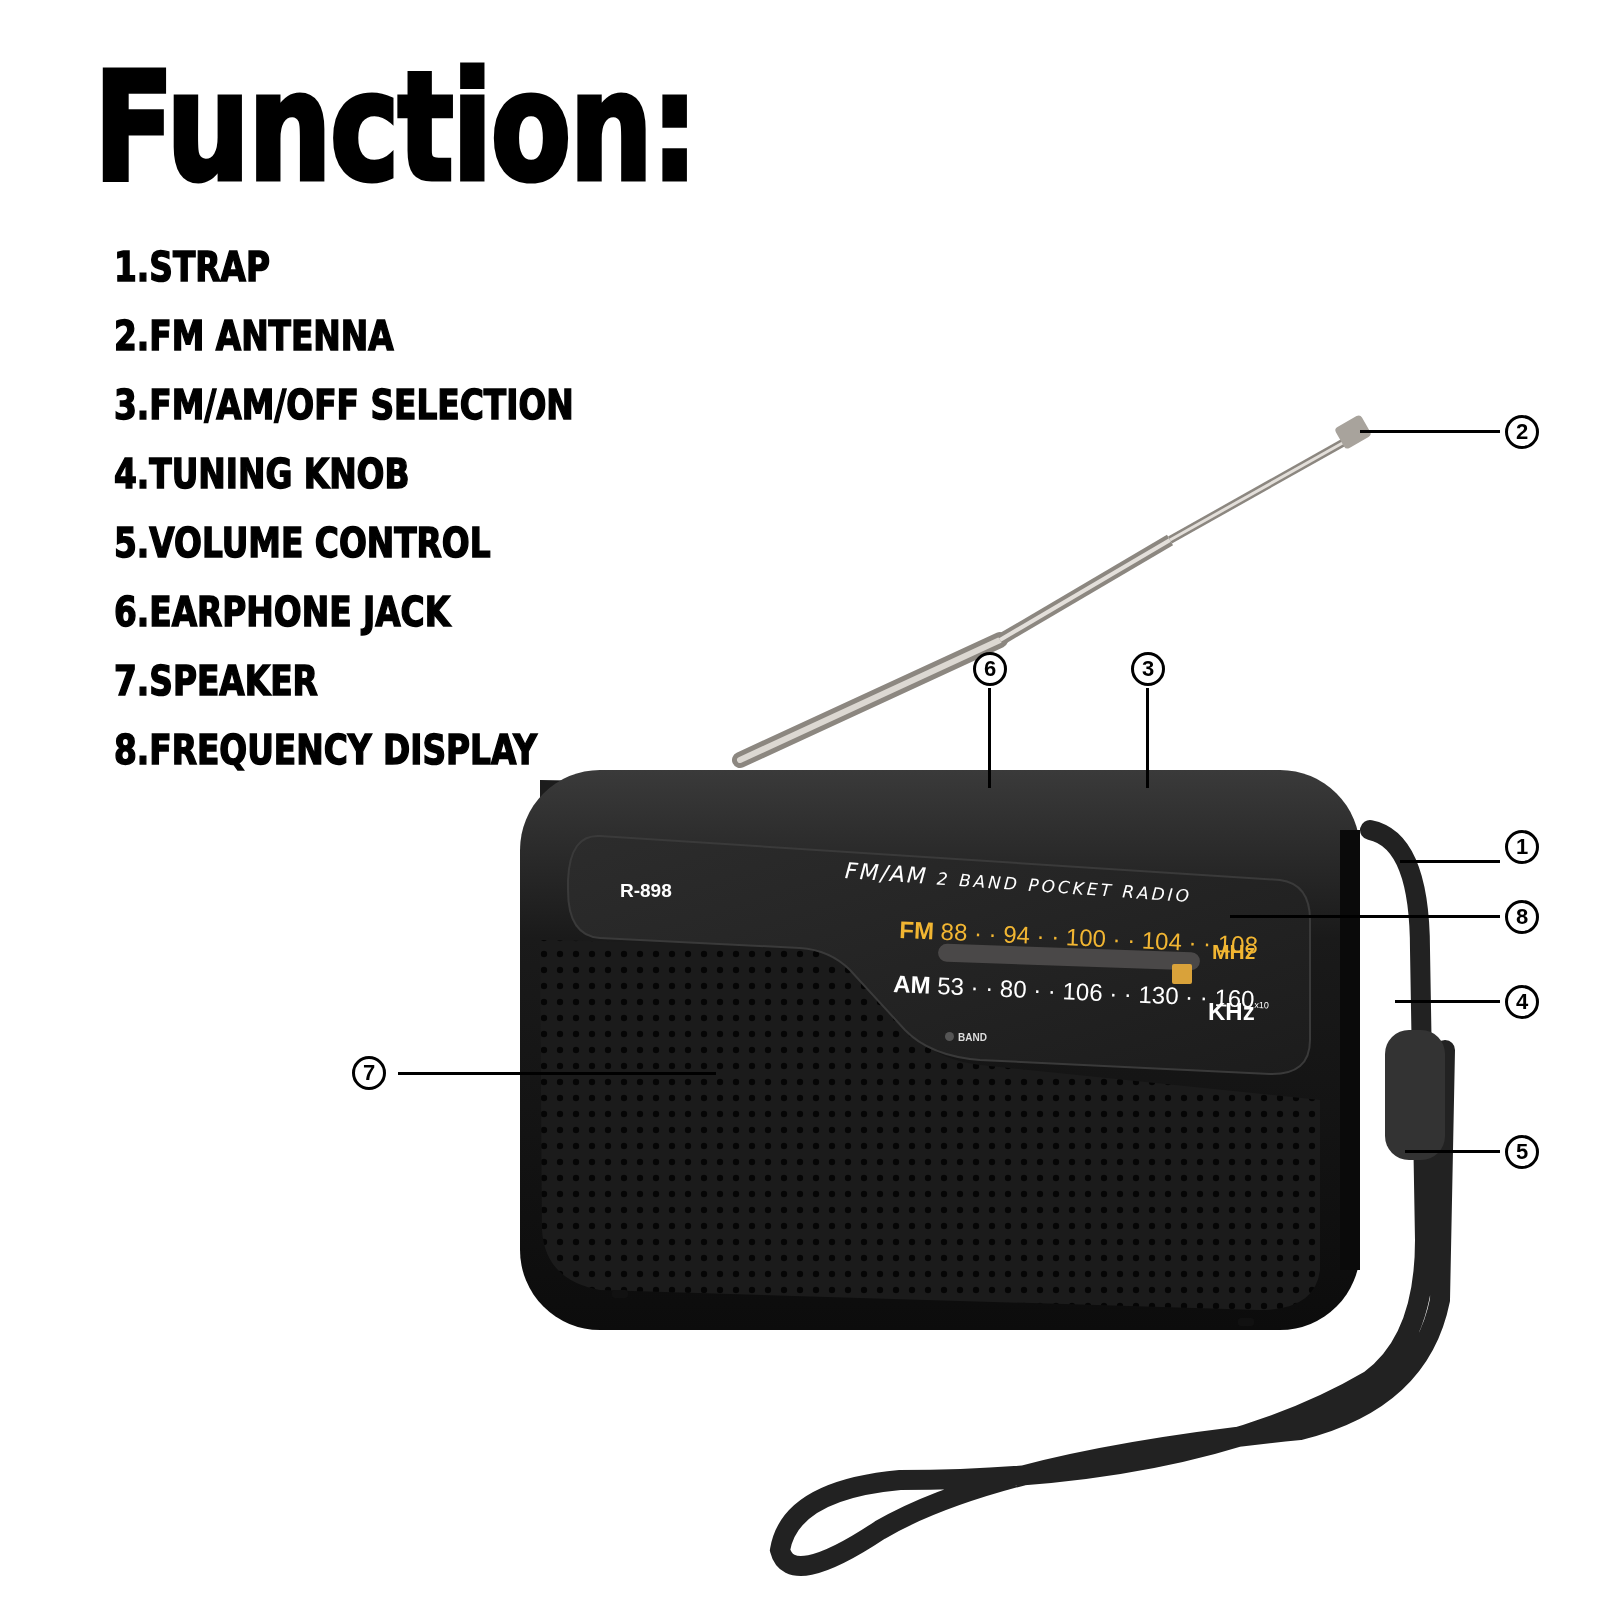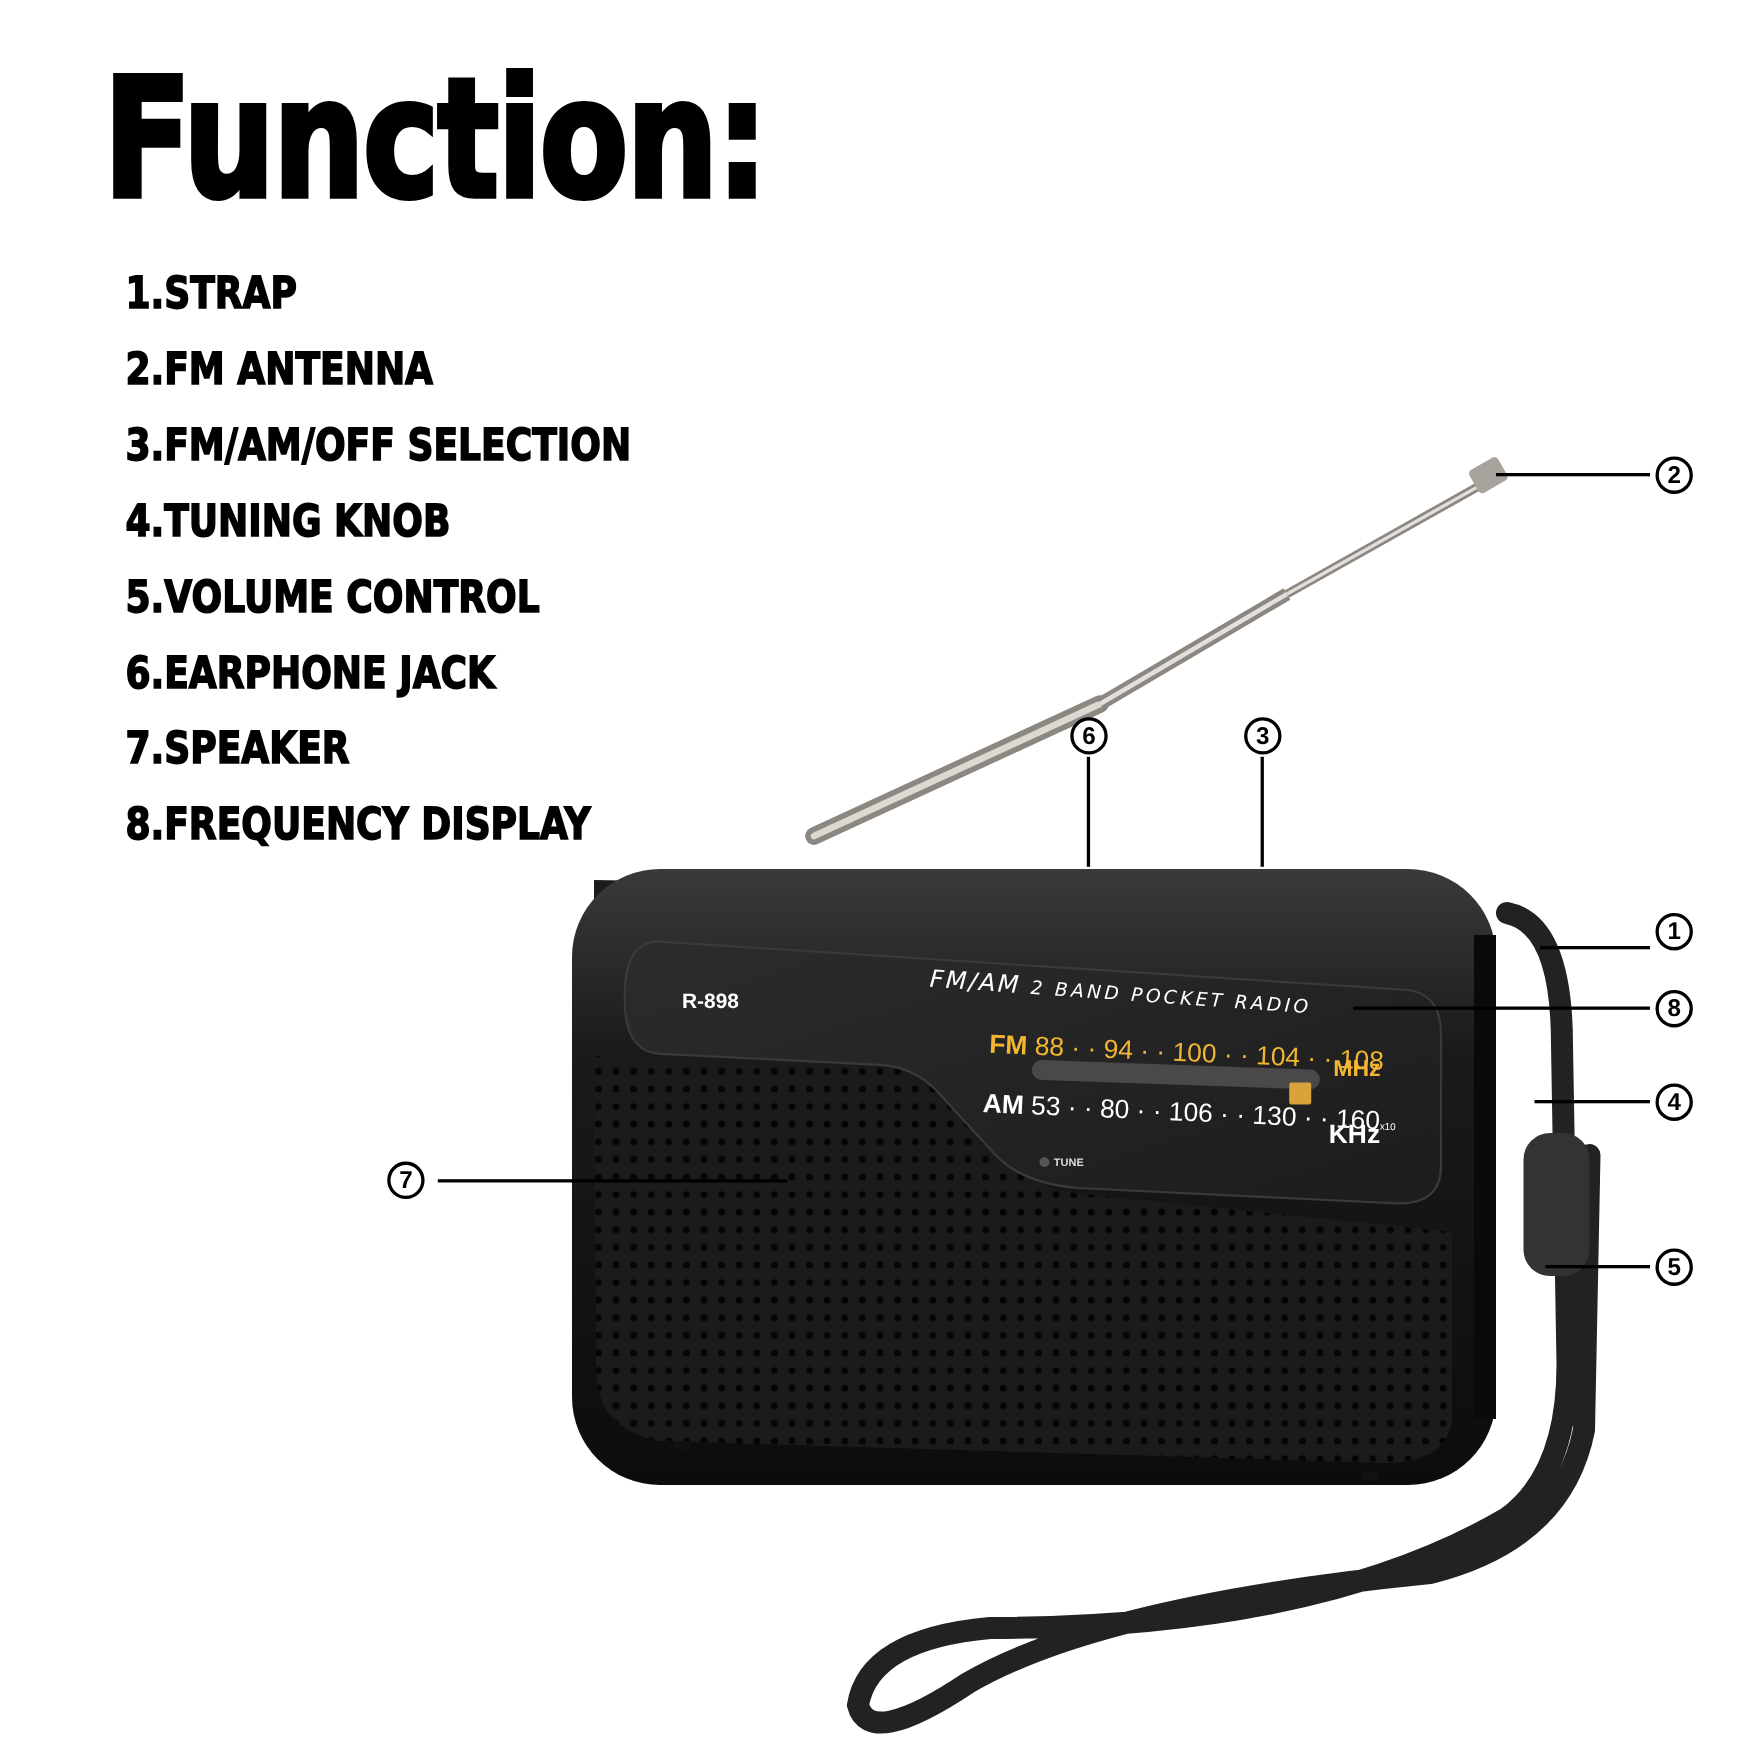--- a/index.html
+++ b/index.html
@@ -25,21 +25,21 @@
     
     .callout-num {
       position: absolute; width: 34px; height: 34px; border: 3px solid #000; border-radius: 50%;
       box-sizing: border-box; display: flex; align-items: center; justify-content: center;
       font-family: "Liberation Sans", sans-serif; font-weight: bold; font-size: 22px; color: #000;
       background: #fff;
     }
     .callout-line { position: absolute; background: #000; }
 
     
-    .radio { position: absolute; left: 520px; top: 770px; width: 840px; height: 560px; margin-top: 20px; }
+    .radio { position: absolute; left: 520px; top: 770px; width: 840px; height: 560px; }
     .radio-svg { position: absolute; left: 0; top: 0; }
     .panel-text { position: absolute; color: #fff; white-space: nowrap; }
     .model { left: 100px; top: 110px; font-family: "Liberation Sans", sans-serif; font-weight: bold; font-size: 19px; }
     .brand { left: 326px; top: 88px; font-family: "DejaVu Sans", sans-serif; font-style: italic; font-size: 22px; transform: rotate(4deg); transform-origin: left top; letter-spacing: 2px; }
     .brand .small { font-size: 17px; letter-spacing: 3px; }
     .fm-row { left: 380px; top: 146px; font-family: "Liberation Sans", sans-serif; font-size: 24px; color: #f2b632; transform: rotate(2.5deg); transform-origin: left top; }
     .fm-row b, .am-row b { font-weight: bold; }
     .am-row { left: 374px; top: 200px; font-family: "Liberation Sans", sans-serif; font-size: 24px; color: #fff; transform: rotate(2.5deg); transform-origin: left top; }
     .am-row .x10 { font-size: 9px; }
     .unit-mhz { left: 692px; top: 170px; font-family: "Liberation Sans", sans-serif; font-weight: bold; font-size: 21px; color: #f2b632; }
@@ -129,21 +129,21 @@
   </div>
   <div class="dial-bar"></div>
   <div class="dial-pointer"></div>
   <div class="panel-text unit-mhz">MHz</div>
   <div class="panel-text am-row">
     <b>AM</b>
     <span>53 · · 80 · · 106 · · 130 · · 160</span><span class="x10">x10</span>
   </div>
   <div class="panel-text unit-khz">KHz</div>
   <div class="tune-led"></div>
-  <div class="panel-text tune">TUNE</div>
+  <div class="panel-text tune">BAND</div>
 </div>
 
 <svg style="position:absolute;left:0;top:0;pointer-events:none;" width="1600" height="1600">
   <path d="M1370 830 Q1420 840 1420 950 L1425 1240 Q1425 1340 1370 1380 Q1200 1480 900 1480 Q790 1490 780 1550 Q790 1590 880 1530 Q1000 1460 1300 1430 Q1420 1400 1440 1300 L1445 1050" fill="none" stroke="#222" stroke-width="20" stroke-linecap="round"></path>
   <rect x="1385" y="1030" width="60" height="130" rx="24" fill="#333"></rect>
 </svg>
 
 <div class="callout-line" style="left:1360px;top:430px;width:140px;height:3px;"></div>
 <div class="callout-num" style="left:1505px;top:415px;">2</div>
 

